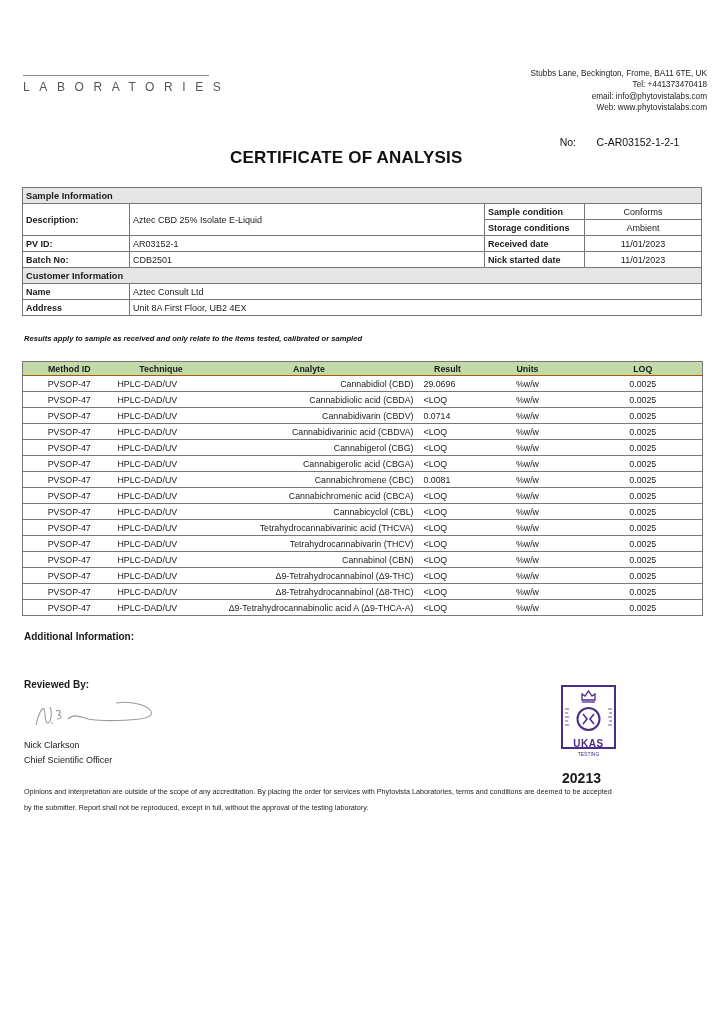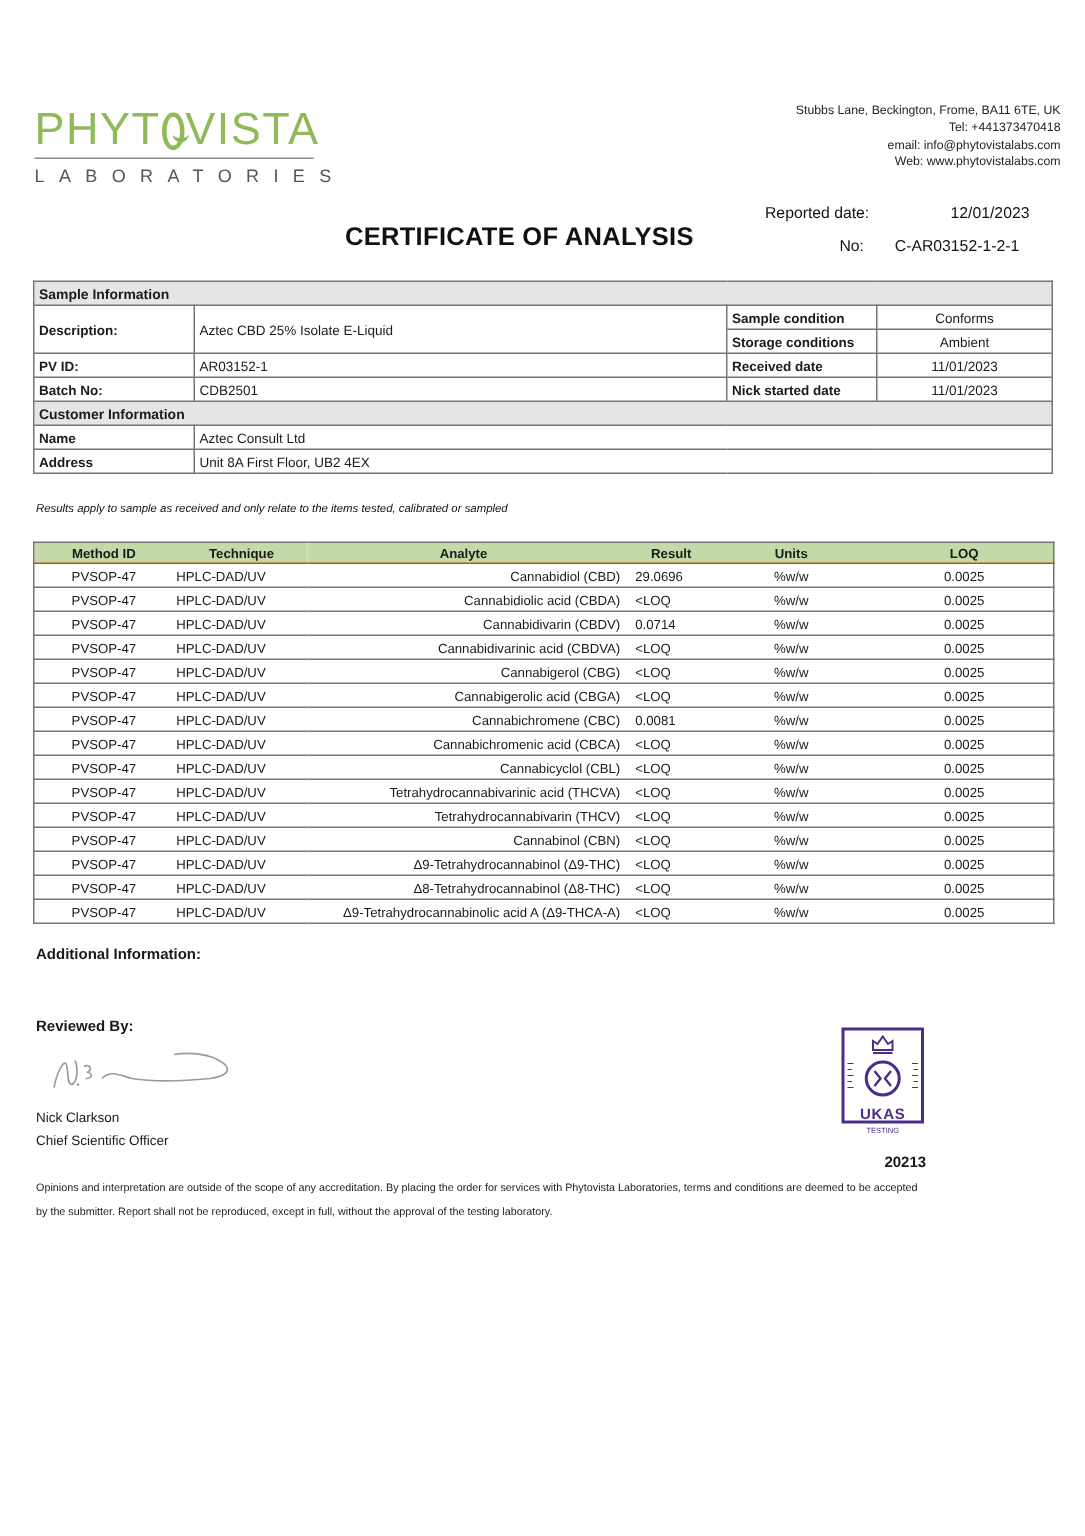--- a/index.html
+++ b/index.html
@@ -27,21 +27,21 @@
 
   
   table { border-collapse: collapse; }
   .info-table { position: absolute; left: 22px; top: 187px; width: 680px; font-size: 9px; }
   .info-table td { border: 1px solid #777; padding: 0 3px; height: 16px; }
   .info-table .sect td { background: #e5e5e5; font-weight: bold; height: 16px; font-size: 9.3px; }
   .info-table .k { font-weight: bold; width: 107px; }
   .info-table .k2 { font-weight: bold; width: 100px; }
   .info-table .v2 { text-align: center; width: 117px; }
 
-  .note { position: absolute; left: 24px; top: 334px; font-size: 7.6px; font-style: italic; font-weight: normal; color: #111; }
+  .note { position: absolute; left: 24px; top: 334px; font-size: 7.6px; font-style: italic; font-weight: bold; color: #111; }
 
   
   .results { position: absolute; left: 22px; top: 361px; width: 681px; font-size: 8.8px; }
   .results th { background: #c4d9a8; font-weight: bold; height: 14px; border-top: 1px solid #777; border-bottom: 1px solid #a16207; font-size: 8.8px; }
   .results td { height: 16px; border-bottom: 1px solid #777; }
   .results tr > *:first-child { border-left: 1px solid #777; }
   .results tr > *:last-child { border-right: 1px solid #777; }
   .c-method { width: 93px; text-align: center; }
   .c-tech { width: 89px; text-align: left; padding-left: 2px; }
   .results th.c-tech { text-align: center; }
@@ -53,49 +53,40 @@
   .c-loq { text-align: center; }
 
   .addl { position: absolute; left: 24px; top: 631px; font-size: 10px; font-weight: bold; }
   .reviewed { position: absolute; left: 24px; top: 679px; font-size: 10px; font-weight: bold; }
   .signature { position: absolute; left: 30px; top: 697px; width: 130px; height: 34px; }
   .reviewer { position: absolute; left: 24px; top: 738px; font-size: 9px; line-height: 15px; }
 
   .ukas { position: absolute; left: 561px; top: 685px; width: 55px; height: 64px; border: 2px solid #4b2c8a; }
   .ukas-text { position: absolute; left: 0; right: 0; top: 51px; text-align: center; font-size: 10px; font-weight: bold; color: #4b2c8a; letter-spacing: 0.5px; }
   .ukas-sub { position: absolute; left: 0; right: 0; top: 64px; text-align: center; font-size: 5px; color: #4b2c8a; }
-  .ukas-num { position: absolute; left: 576px; top: 770px; width: 55px; text-align: center; font-size: 10px; font-weight: bold; }
+  .ukas-num { position: absolute; left: 554px; top: 770px; width: 55px; text-align: center; font-size: 14px; font-weight: bold; }
 
   .footer { position: absolute; left: 24px; top: 784px; width: 660px; font-size: 7.2px; line-height: 16px; color: #222; }
 </style>
 </head>
 <body>
 
 <div class="logo">
-  <div class="logo-main">
-    <span>PHYT</span>
-    <span class="o"></span>
-    <span>VISTA</span>
-  </div>
   <div class="logo-rule"></div>
   <div class="logo-sub">LABORATORIES</div>
 </div>
 
 <div class="address">
   <div>Stubbs Lane, Beckington, Frome, BA11 6TE, UK</div>
   <div>Tel: +441373470418</div>
   <div>email: info@phytovistalabs.com</div>
   <div>Web: www.phytovistalabs.com</div>
 </div>
 
 <div class="report-meta">
-  <div class="row">
-    <span class="lbl">Reported date:</span>
-    <span class="val">12/01/2023</span>
-  </div>
   <div class="row">
     <span class="lbl right">No:</span>
     <span class="val">C-AR03152-1-2-1</span>
   </div>
 </div>
 
 <div class="title">CERTIFICATE OF ANALYSIS</div>
 
 <table class="info-table">
   <tbody>

